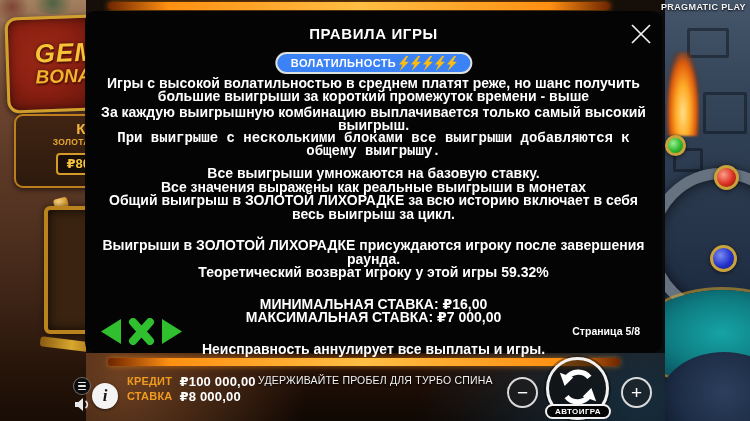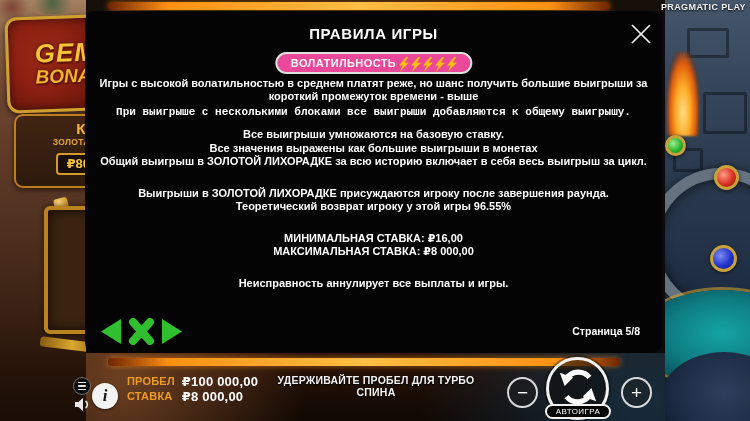--- a/index.html
+++ b/index.html
@@ -75,46 +75,46 @@
   .menu-btn{left:74px;top:378px;width:16px;height:16px;border-radius:50%;background:#0d0d0d;
     box-shadow:0 0 0 1px #6e6e6e;display:flex;flex-direction:column;justify-content:center;align-items:center;gap:2px;cursor:pointer;}
   .menu-btn i{display:block;width:8px;height:1.5px;background:#e8e8e8;border-radius:1px;}
   .sound-btn{left:74px;top:397px;width:17px;height:15px;cursor:pointer;}
   .info-btn{left:92px;top:383px;width:26px;height:26px;border-radius:50%;background:#f4f4f4;
     box-shadow:0 1px 3px rgba(0,0,0,.6);display:flex;align-items:center;justify-content:center;cursor:pointer;}
   .info-btn span{font-family:"Liberation Serif","DejaVu Serif",serif;font-style:italic;font-weight:700;font-size:17px;color:#161616;margin-top:-1px;}
   .money{left:127px;top:374px;display:grid;grid-template-columns:auto auto;column-gap:7px;row-gap:0;}
   .money .lab{font-size:11px;font-weight:800;color:#ef9b20;line-height:15px;letter-spacing:.2px;align-self:center;}
   .money .val{font-size:13px;font-weight:800;color:#fff;line-height:15px;letter-spacing:.2px;}
-  .turbo-hint{left:258px;top:374px;width:236px;text-align:center;font-size:10.5px;font-weight:700;color:#f2f2f2;letter-spacing:.2px;line-height:12px;text-shadow:0 1px 2px #000;}
+  .turbo-hint{left:258px;top:374px;width:236px;font-size:10.5px;font-weight:400;color:#f2f2f2;letter-spacing:.2px;line-height:12px;text-shadow:0 1px 2px #000;}
   .round-btn{width:31px;height:31px;border-radius:50%;border:2px solid rgba(240,240,240,.9);
     background:rgba(30,30,30,.45);color:#fff;display:flex;align-items:center;justify-content:center;
     font-size:19px;font-weight:400;line-height:1;cursor:pointer;}
   .minus-btn{left:507px;top:377px;}
   .plus-btn{left:621px;top:377px;}
   .spin-btn{left:546px;top:357px;width:63px;height:63px;border-radius:50%;border:3px solid #f2f2f2;
     background:rgba(12,12,12,.55);box-shadow:0 0 0 2px rgba(0,0,0,.35);display:flex;align-items:center;justify-content:center;cursor:pointer;}
   .auto-pill{left:545px;top:404px;width:66px;height:15px;border:2px solid #f2f2f2;border-radius:9px;
-    background:#050505;color:#fff;font-size:8px;font-weight:400;letter-spacing:.4px;
+    background:#050505;color:#fff;font-size:8px;font-weight:700;letter-spacing:.4px;
     display:flex;align-items:center;justify-content:center;cursor:pointer;}
 
   
   .modal{position:absolute;z-index:10;left:85px;top:11px;width:577px;height:342px;
     background:rgba(4,4,4,.95);border-radius:10px;color:#fff;}
   .modal-title{position:absolute;top:14px;left:0;width:100%;text-align:center;
     font-size:15px;font-weight:800;letter-spacing:.6px;}
   .close-btn{position:absolute;top:10px;right:6px;width:30px;height:30px;display:flex;align-items:center;justify-content:center;cursor:pointer;}
   .vol-badge{position:absolute;top:41px;left:50%;transform:translateX(-50%);
-    display:flex;align-items:flex-start;gap:2px;padding:3px 13px 3px 14px;height:22px;
-    border:2px solid #dde2dd;border-radius:12px;background:#ec4899;}
+    display:flex;align-items:center;gap:2px;padding:3px 13px 3px 14px;height:22px;
+    border:2px solid #dde2dd;border-radius:12px;background:#3b82f6;}
   .vol-badge .vol-label{font-size:11px;font-weight:800;letter-spacing:.4px;color:#fff;}
   .bolts{display:flex;gap:1px;align-items:center;}
   .bolts svg{transform:skewX(-10deg);}
   .rules-text{position:absolute;top:66px;left:14px;right:14px;text-align:center;
-    font-size:11px;font-weight:700;line-height:13px;}
+    font-size:14px;font-weight:700;line-height:13px;}
   .rules-text p{margin:0;}
   .intro{max-width:566px;margin:0 auto 3px !important;}
   .grp-b{margin-bottom:9px !important;font-family:Liberation Mono, monospace;}
   .grp-c{line-height:13.5px;margin-bottom:18px !important;}
   .grp-d{margin-bottom:7px !important;}
   .grp-e{margin-bottom:19px !important;}
   .mb0{margin-bottom:0 !important;}
   .nav{position:absolute;left:15px;bottom:8px;display:flex;align-items:center;gap:7px;}
   .nav > div{cursor:pointer;display:flex;align-items:center;}
   .page-ind{position:absolute;right:22px;bottom:16px;font-size:10.5px;font-weight:700;color:#fff;}
@@ -176,21 +176,21 @@
         <path d="M1 5 h3.4 L9 1 v13 L4.4 10 H1 z" fill="#e9e9e9"></path>
         <path d="M11.5 4 a4.2 4.2 0 0 1 0 7" stroke="#e9e9e9" stroke-width="1.6" fill="none"></path>
       </svg>
     </span>
   </div>
   <div class="ctl info-btn">
     <span>i</span>
   </div>
 
   <div class="ctl money">
-    <span class="lab">ПРОБЕЛ</span>
+    <span class="lab">КРЕДИТ</span>
     <span class="val">₽100 000,00</span>
     <span class="lab">СТАВКА</span>
     <span class="val">₽8 000,00</span>
   </div>
 
   <div class="ctl turbo-hint">УДЕРЖИВАЙТЕ ПРОБЕЛ ДЛЯ ТУРБО СПИНА</div>
 
   <div class="ctl round-btn minus-btn">
     <span>−</span>
   </div>
@@ -238,28 +238,29 @@
           <polygon points="6,0 0,9 3.8,9 2,16 10,6 5.6,6 8.2,0" fill="#fdbd10"></polygon>
         </svg>
           <svg width="11" height="15" viewBox="0 0 10 16">
           <polygon points="6,0 0,9 3.8,9 2,16 10,6 5.6,6 8.2,0" fill="#fdbd10"></polygon>
         </svg>
         </span>
     </div>
 
     <div class="rules-text">
       <p class="intro">Игры с высокой волатильностью в среднем платят реже, но шанс получить большие выигрыши за короткий промежуток времени - выше</p>
+      <p>За каждую выигрышную комбинацию выплачивается только самый высокий выигрыш.</p>
       <p class="grp-b">При выигрыше с несколькими блоками все выигрыши добавляются к общему выигрышу.</p>
       <p class="grp-c mb0">Все выигрыши умножаются на базовую ставку.</p>
-      <p class="grp-c mb0">Все значения выражены как большие выигрыши в монетах</p>
+      <p class="grp-c mb0">Все значения выражены как реальные выигрыши в монетах</p>
       <p class="grp-c">Общий выигрыш в ЗОЛОТОЙ ЛИХОРАДКЕ за всю историю включает в себя весь выигрыш за цикл.</p>
       <p class="grp-c mb0">Выигрыши в ЗОЛОТОЙ ЛИХОРАДКЕ присуждаются игроку после завершения раунда.</p>
-      <p class="grp-e">Теоретический возврат игроку у этой игры  96.55%</p>
+      <p class="grp-e">Теоретический возврат игроку у этой игры  59.32%</p>
       <p>МИНИМАЛЬНАЯ СТАВКА: ₽16,00</p>
-      <p class="grp-e">МАКСИМАЛЬНАЯ СТАВКА: ₽8 000,00</p>
+      <p class="grp-e">МАКСИМАЛЬНАЯ СТАВКА: ₽7 000,00</p>
       <p>Неисправность аннулирует все выплаты и игры.</p>
     </div>
 
     <div class="nav">
       <div>
         <svg width="21" height="27" viewBox="0 0 21 27">
           <polygon points="21,1 21,26 1,13.5" fill="#2fbf2f"></polygon>
         </svg>
       </div>
       <div>

